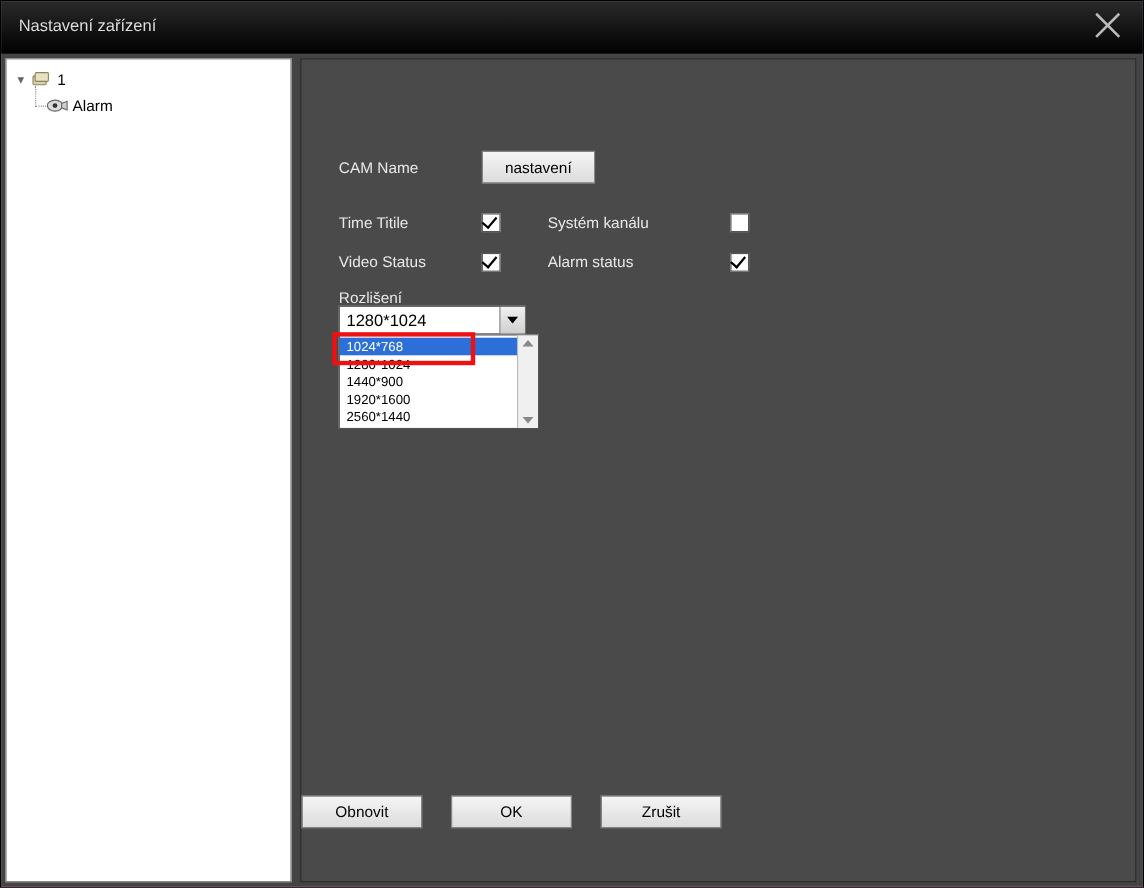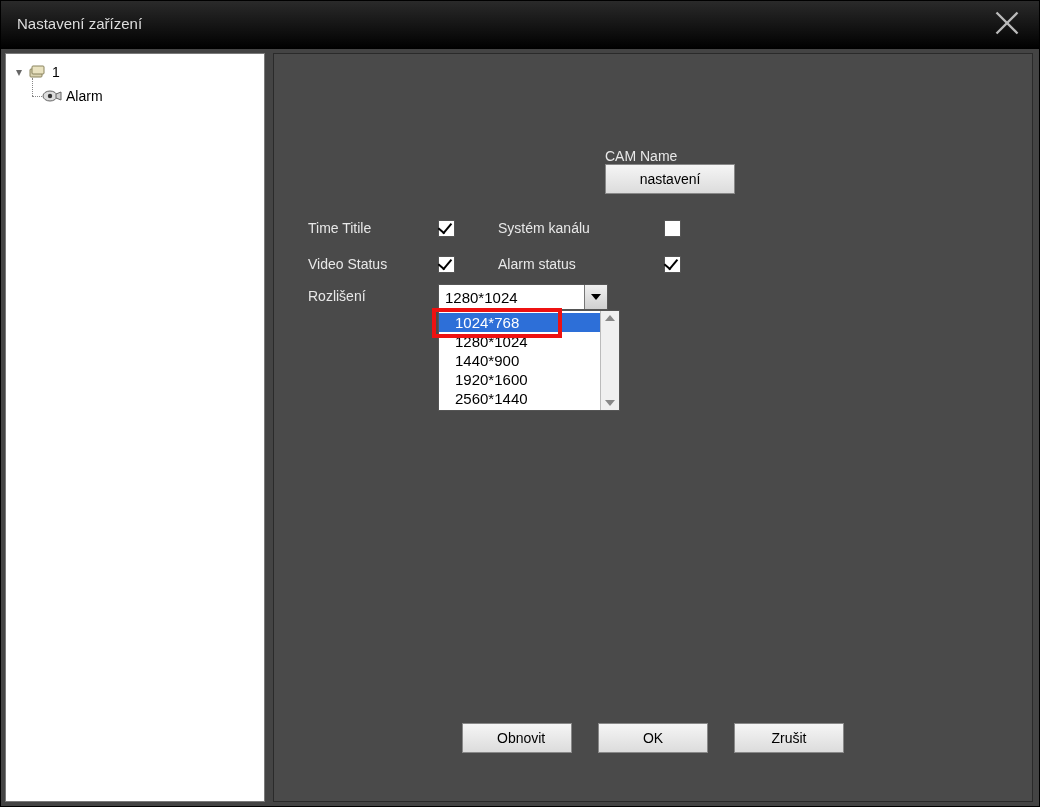--- a/index.html
+++ b/index.html
@@ -154,21 +154,21 @@
   .row .col2 { width: 60px; display:flex; align-items:center; }
   .row .label2 { width: 166px; }
   .row .col4 { display:flex; align-items:center; }
 
   .btn {
     background: linear-gradient(to bottom, #f5f5f5 0%, #dcdcdc 100%);
     border: 1px solid #888;
     color: #000;
     font-size: 14px;
     height: 30px;
-    padding: 0 34px;
+    padding: 0 20px;
     cursor: pointer;
   }
 
   .chk {
     width: 17px;
     height: 17px;
     background: #fff;
     border: 1px solid #555;
     display: inline-flex;
     align-items: center;
@@ -256,22 +256,22 @@
     background: #fff;
     border: 1px solid #555;
     box-sizing: border-box;
     display: flex;
   }
   .dropdown-list {
     flex: 1;
     padding: 2px 0;
   }
   .dropdown-item {
-    padding: 1px 16px;
-    font-size: 15px;
+    padding: 1px 6px;
+    font-size: 12px;
     color: #000;
     cursor: pointer;
   }
   .dropdown-item.selected {
     background: #2d6fd8;
     color: #fff;
   }
   .dropdown-scroll {
     width: 18px;
     background: #f0f0f0;
@@ -296,21 +296,20 @@
     pointer-events: none;
     box-sizing: border-box;
   }
 
   .button-row {
     position: absolute;
     left: 0;
     bottom: 48px;
     width: 100%;
     display: flex;
-    justify-content: center;
     gap: 26px;
     margin-top: 32px;
   }
   .button-row .btn { width: 110px; }
 </style>
 </head>
 <body>
 
 <div class="dialog">
 
@@ -349,21 +348,21 @@
           </span>
           <span class="tree-label">Alarm</span>
         </div>
       </div>
     </div>
 
     <div class="main-panel">
 
       <div class="settings-area">
 
-        <div class="row" style="margin-top:60px; margin-bottom:18px;flex-direction:column;">
+        <div class="row" style="margin-top:48px; margin-bottom:18px;">
           <div class="label1">CAM Name</div>
           <button class="btn">nastavení</button>
         </div>
 
         <div class="row">
           <div class="label1">Time Titile</div>
           <div class="col2">
               <span class="chk checked"></span>
             </div>
           <div class="label2">Systém kanálu</div>
@@ -378,21 +377,21 @@
               <span class="chk checked"></span>
             </div>
           <div class="label2">Alarm status</div>
           <div class="col4">
               <span class="chk checked"></span>
             </div>
         </div>
 
 
 
-        <div class="row" style="align-items:flex-start;">
+        <div class="row" style="align-items:flex-start;flex-direction:column;">
           <div class="label1" style="padding-top:4px;">Rozlišení</div>
           <div class="combo">
             <div class="combo-box">
               <span>1280*1024</span>
               <span class="combo-arrow"></span>
             </div>
             <div class="dropdown">
               <div class="dropdown-list" id="res-list">
                   <div class="dropdown-item selected">1024*768</div>
                   <div class="dropdown-item">1280*1024</div>

